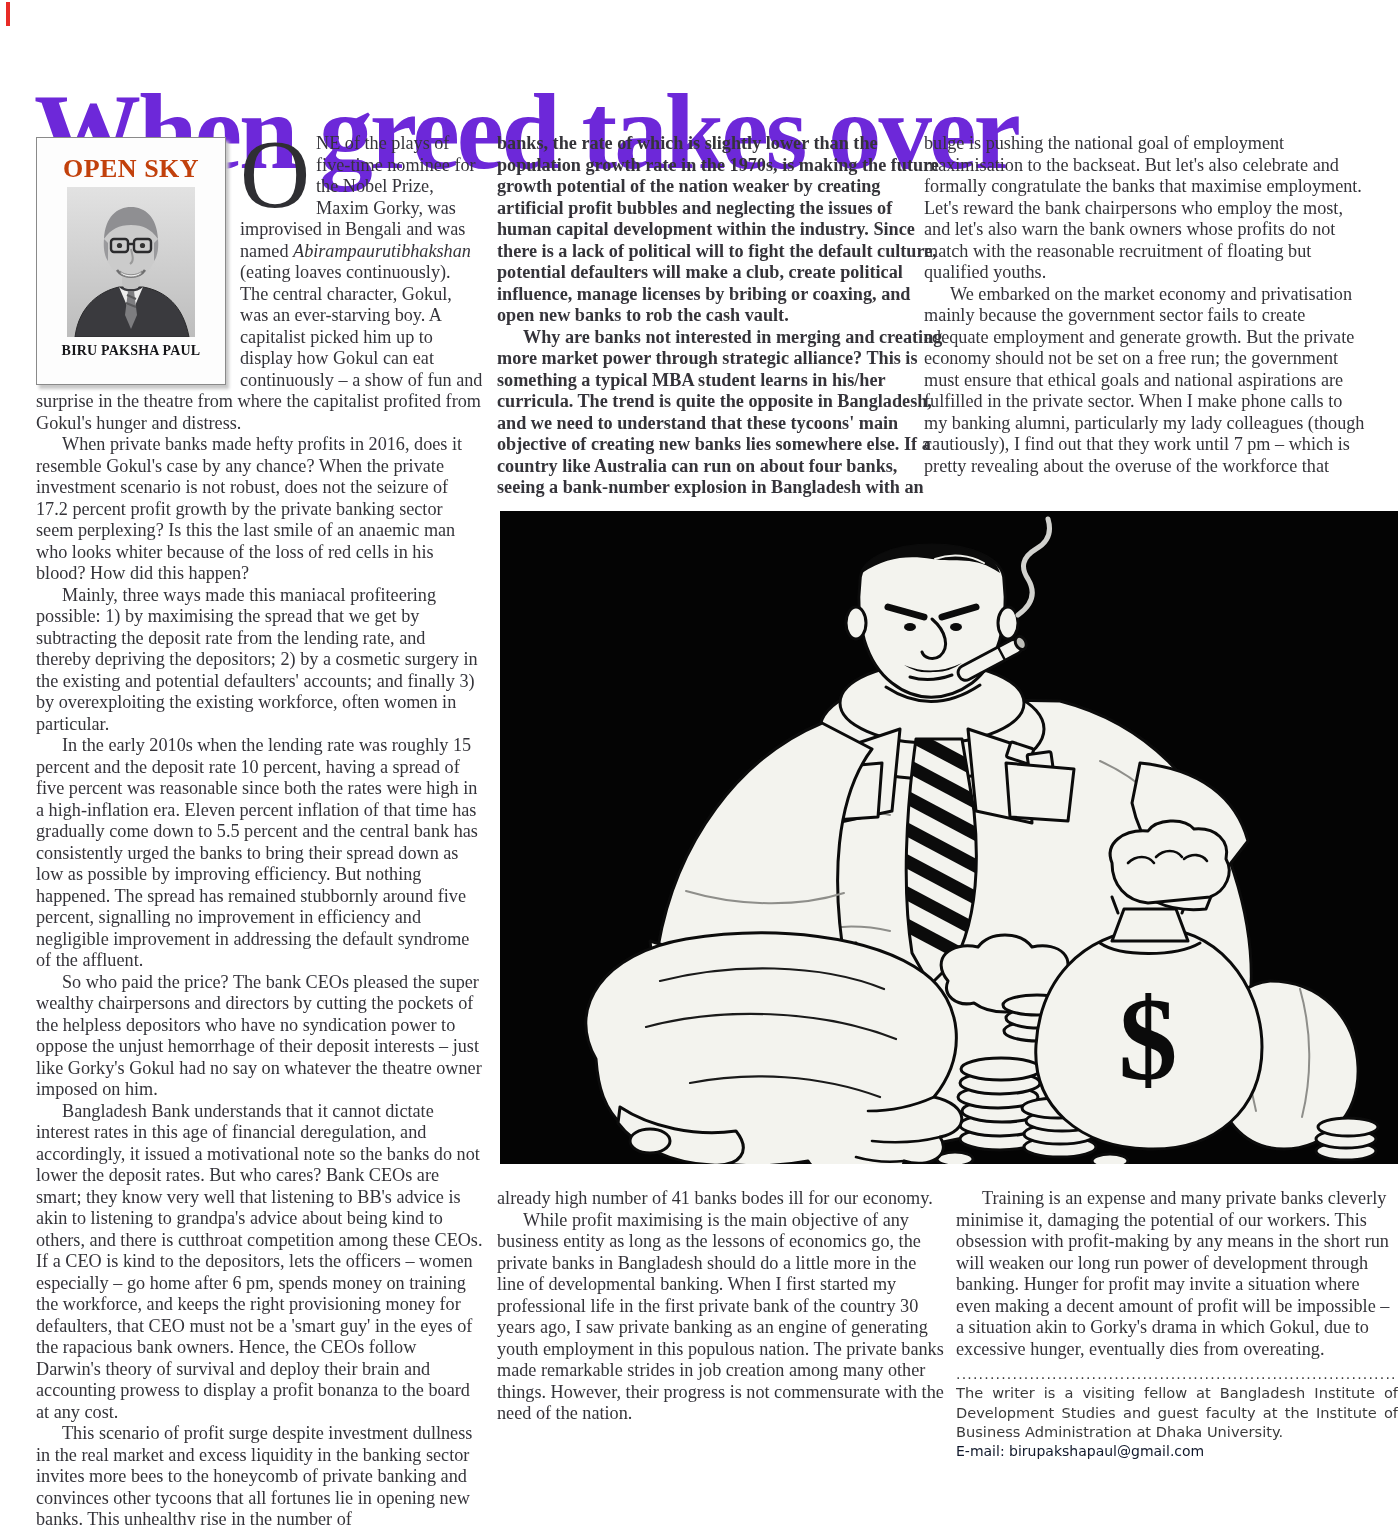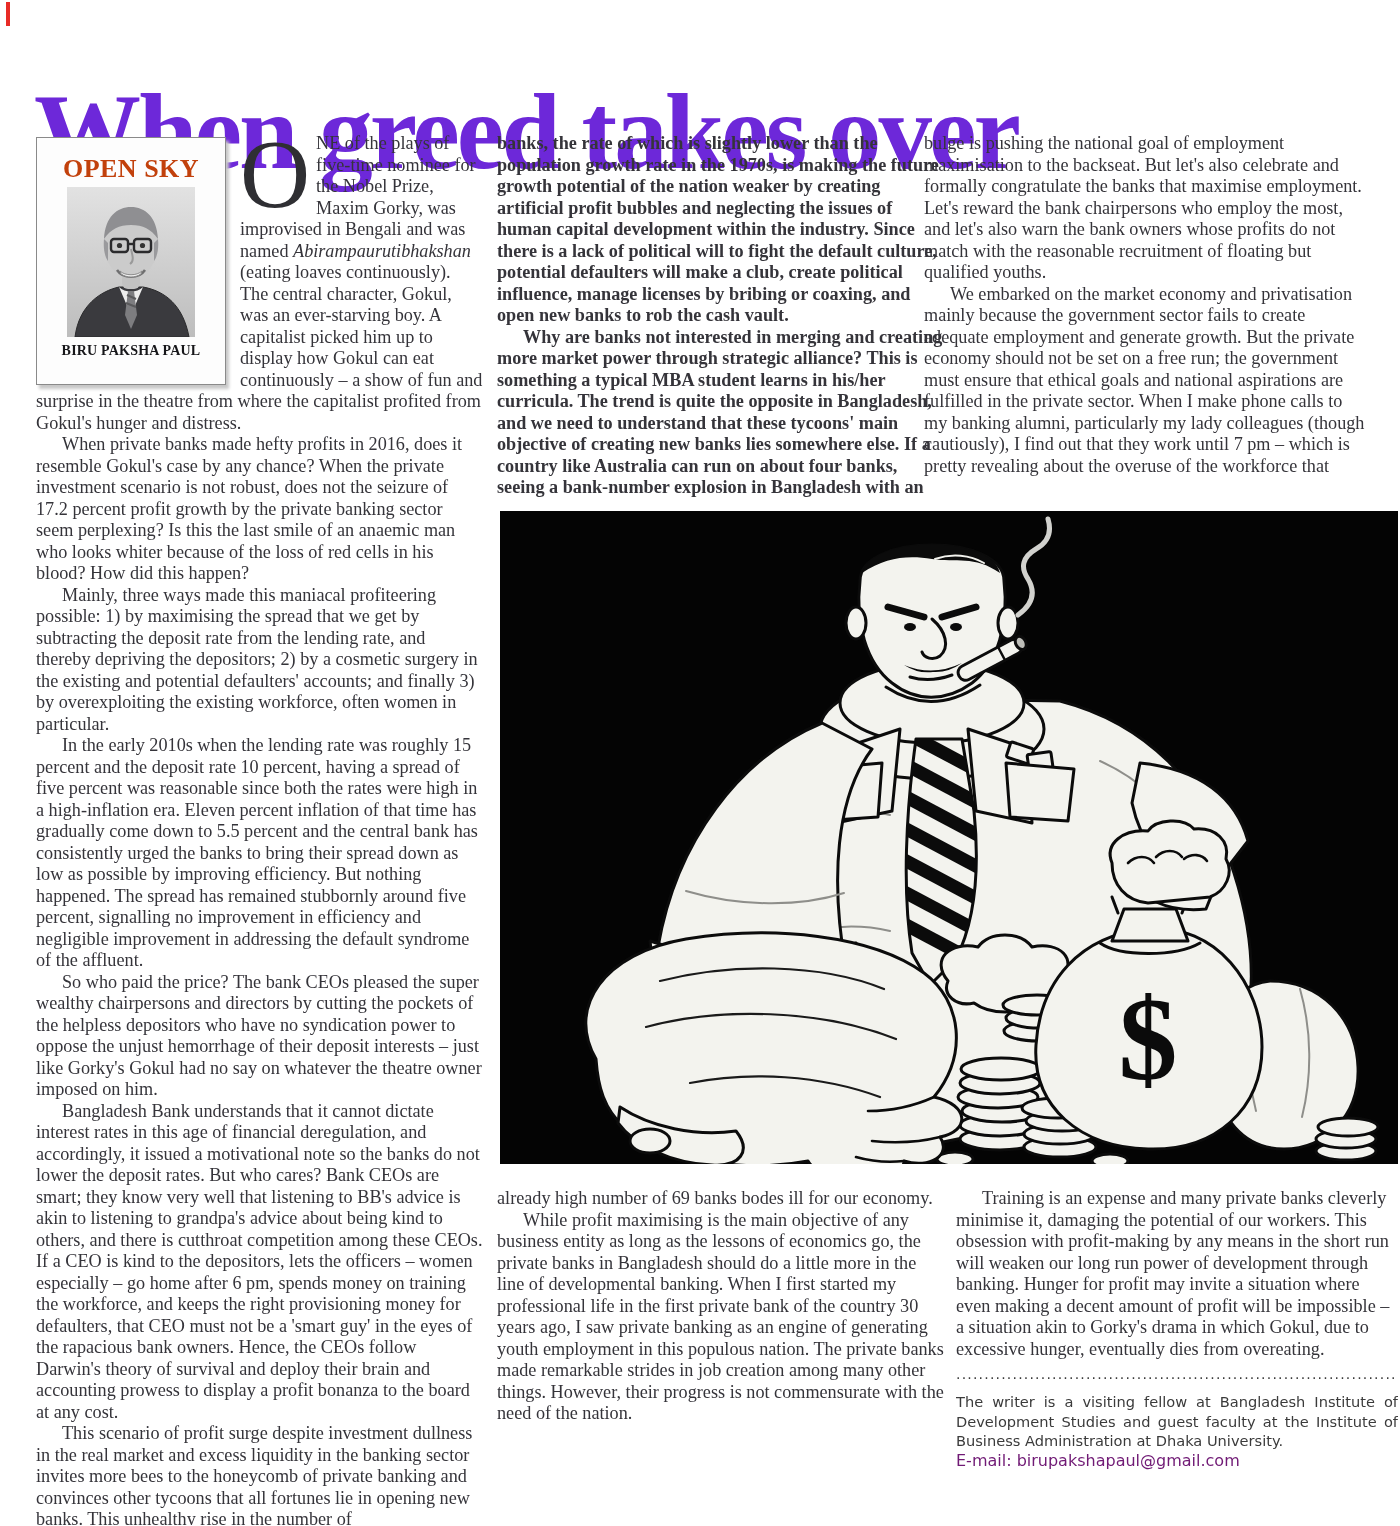--- a/index.html
+++ b/index.html
@@ -45,24 +45,24 @@
   }
   .cartoon svg { display:block; }
 
   .footer-block { margin-top:10px; }
   .dots {
     white-space:nowrap; overflow:hidden; height:12px; line-height:9px;
     font-size:14px; letter-spacing:1.2px; color:#3a3a3a;
     font-family:"DejaVu Sans", sans-serif;
   }
   .bio {
-    margin-top:10px; font-family:"DejaVu Sans", sans-serif; font-size:14.6px;
+    margin-top:1px; font-family:"DejaVu Sans", sans-serif; font-size:14.6px;
     line-height:19.5px; color:#3b3b3b; text-align:justify;
   }
-  .email { font-family:"DejaVu Sans", sans-serif; font-size:16px; line-height:19.5px; color:#701a75; }
+  .email { font-family:"DejaVu Sans", sans-serif; font-size:14px; line-height:19.5px; color:#0f172a; }
 </style>
 </head>
 <body>
 
 <div class="red-mark"></div>
 
 <h1 class="headline">When greed takes over</h1>
 
 <div class="col" id="col1">
   <div class="opensky-box">
@@ -240,21 +240,21 @@
 
       <path d="M160,470 C230,452 320,452 384,478 M146,516 C220,496 320,498 396,528 M190,572 C250,560 320,564 380,586" fill="none" stroke="#1a1a1a" stroke-width="2.2"></path>
     </g>
   </g>
 
   <text x="648" y="568" font-family="Liberation Serif, serif" font-size="118" font-weight="bold" fill="#0b0b0b" text-anchor="middle">$</text>
 </svg>
 </div>
 
 <div class="col" id="col2bot">
-  <p class="noindent">already high number of 69 banks bodes ill for our economy.</p>
+  <p class="noindent">already high number of 41 banks bodes ill for our economy.</p>
   <p>While profit maximising is the main objective of any business entity as long as the lessons of economics go, the private banks in Bangladesh should do a little more in the line of developmental banking. When I first started my professional life in the first private bank of the country 30 years ago, I saw private banking as an engine of generating youth employment in this populous nation. The private banks made remarkable strides in job creation among many other things. However, their progress is not commensurate with the need of the nation.</p>
 </div>
 
 <div class="col" id="col3bot">
   <p>Training is an expense and many private banks cleverly minimise it, damaging the potential of our workers. This obsession with profit-making by any means in the short run will weaken our long run power of development through banking. Hunger for profit may invite a situation where even making a decent amount of profit will be impossible – a situation akin to Gorky's drama in which Gokul, due to excessive hunger, eventually dies from overeating.</p>
   <div class="footer-block">
     <div class="dots">......................................................................................</div>
     <div class="bio">The writer is a visiting fellow at Bangladesh Institute of Development Studies and guest faculty at the Institute of Business Administration at Dhaka University.</div>
     <div class="email">E-mail: birupakshapaul@gmail.com</div>
   </div>

